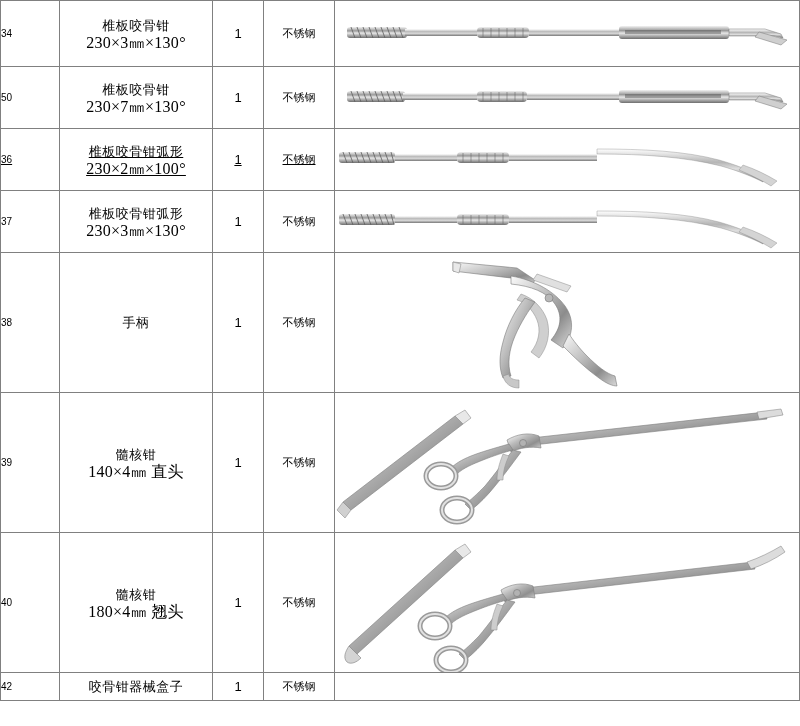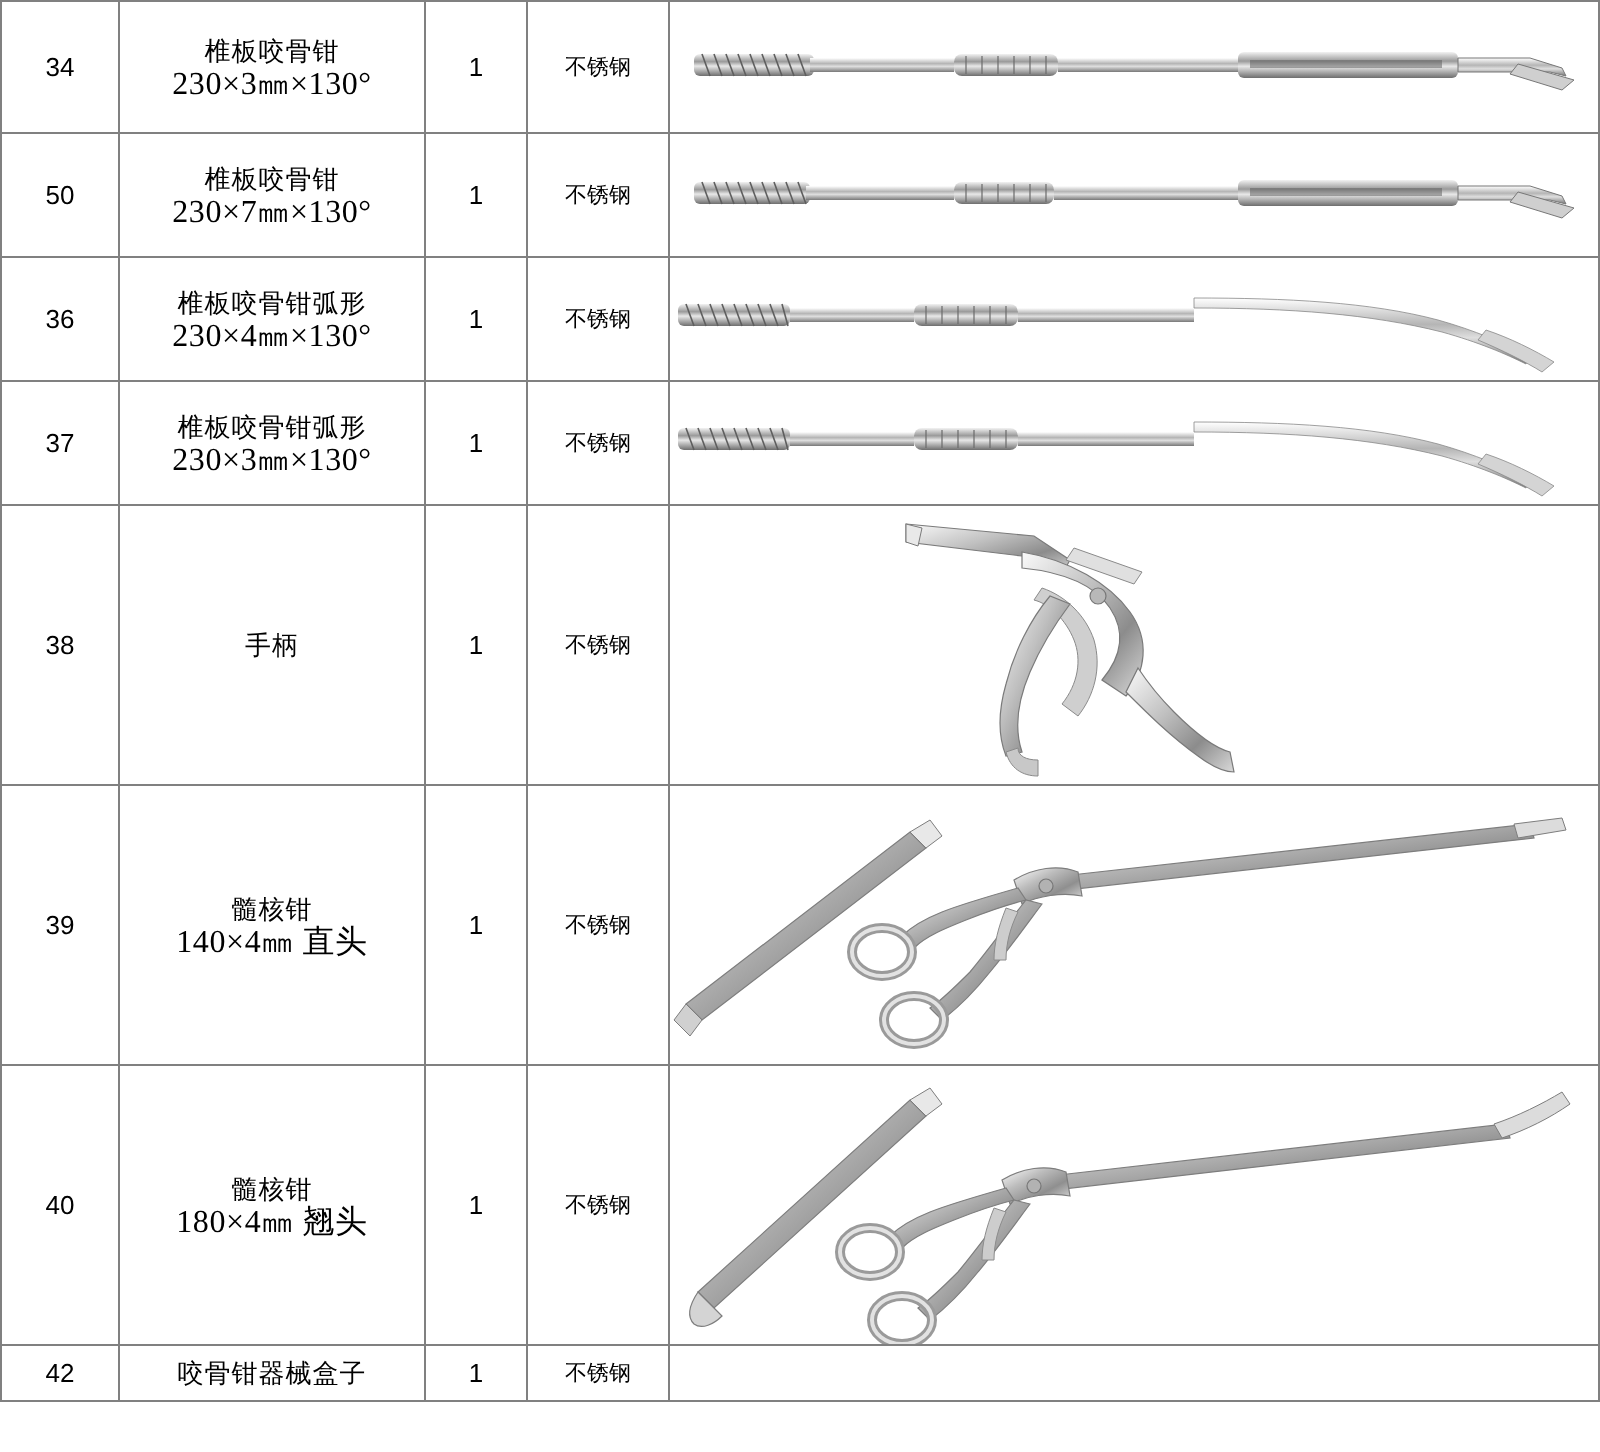--- a/index.html
+++ b/index.html
@@ -19,22 +19,21 @@
     width: 800px;
     table-layout: fixed;
   }
   table.spec-table td {
     border: 1px solid #808080;
     vertical-align: middle;
     padding: 0;
   }
   td.col-index {
     width: 58px;
-    text-align: center;
-    font-size: 13px;
+    font-size: 10px;
   }
   td.col-name {
     width: 152px;
     text-align: center;
     padding: 4px 2px;
   }
   td.col-qty {
     width: 50px;
     text-align: center;
     font-size: 13px;
@@ -174,25 +173,25 @@
             <rect x="192" y="25" width="92" height="7" fill="url(#steelH2)"></rect>
             <rect x="284" y="22" width="110" height="13" rx="3" fill="url(#steelH)"></rect>
             <rect x="290" y="26" width="96" height="4" fill="#5a5a5a" opacity="0.5"></rect>
             <path d="M394 25 L430 25 L446 30 L448 34 L440 32 L424 32 L394 32 Z" fill="url(#steelH2)" stroke="#777" stroke-width="0.5"></path>
             <path d="M424 28 L452 36 L446 41 L420 33 Z" fill="#cfcfcf" stroke="#777" stroke-width="0.5"></path>
           </svg>
         </div>
       </td>
     </tr>
 
-    <tr style="height:62px;">
+    <tr style="height:62px;text-decoration:underline;">
       <td class="col-index">36</td>
       <td class="col-name">
         <div class="name-title">椎板咬骨钳弧形</div>
-        <div class="name-spec">230×4㎜×130°</div>
+        <div class="name-spec">230×2㎜×100°</div>
       </td>
       <td class="col-qty">1</td>
       <td class="col-material">不锈钢</td>
       <td class="col-image">
         <div class="img-wrap">
           <svg class="instrument" width="464" height="60" viewBox="0 0 464 60">
             <rect x="4" y="22" width="56" height="11" rx="3" fill="url(#steelH)"></rect>
             <g stroke="#5e5e5e" stroke-width="0.8">
               <line x1="8" y1="22" x2="12" y2="33"></line>
                 <line x1="14" y1="22" x2="18" y2="33"></line>

